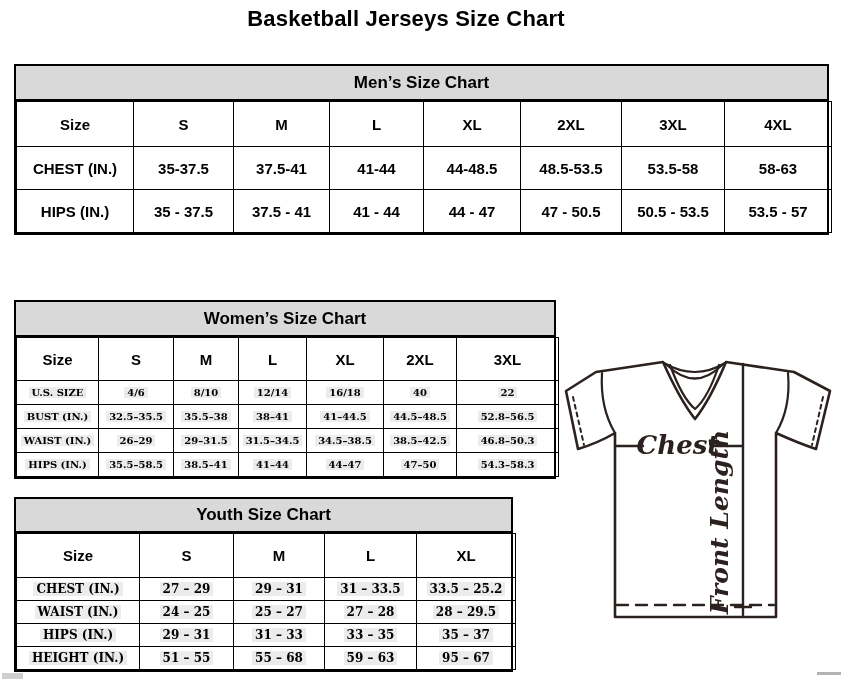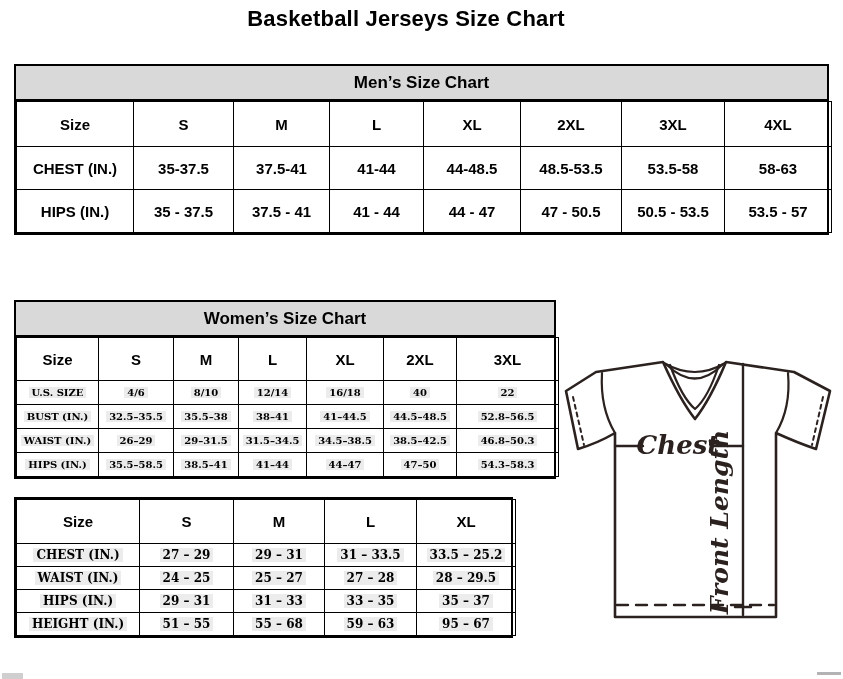--- a/index.html
+++ b/index.html
@@ -147,20 +147,21 @@
       <td><span class="hl">41–44</span></td>
       <td><span class="hl">44–47</span></td>
       <td><span class="hl">47–50</span></td>
       <td><span class="hl">54.3–58.3</span></td>
     </tr>
   </tbody>
     </table>
 </div>
 
 <div class="tbl-wrap youth wy" style="left:14px;top:497px;width:499px;">
+  <div class="tbl-caption">Youth Size Chart</div>
   <table>
     <colgroup>
       <col style="width:123px">
         <col style="width:94px">
         <col style="width:91px">
         <col style="width:92px">
         <col style="width:99px">
     </colgroup>
     <tbody>
         <tr>

